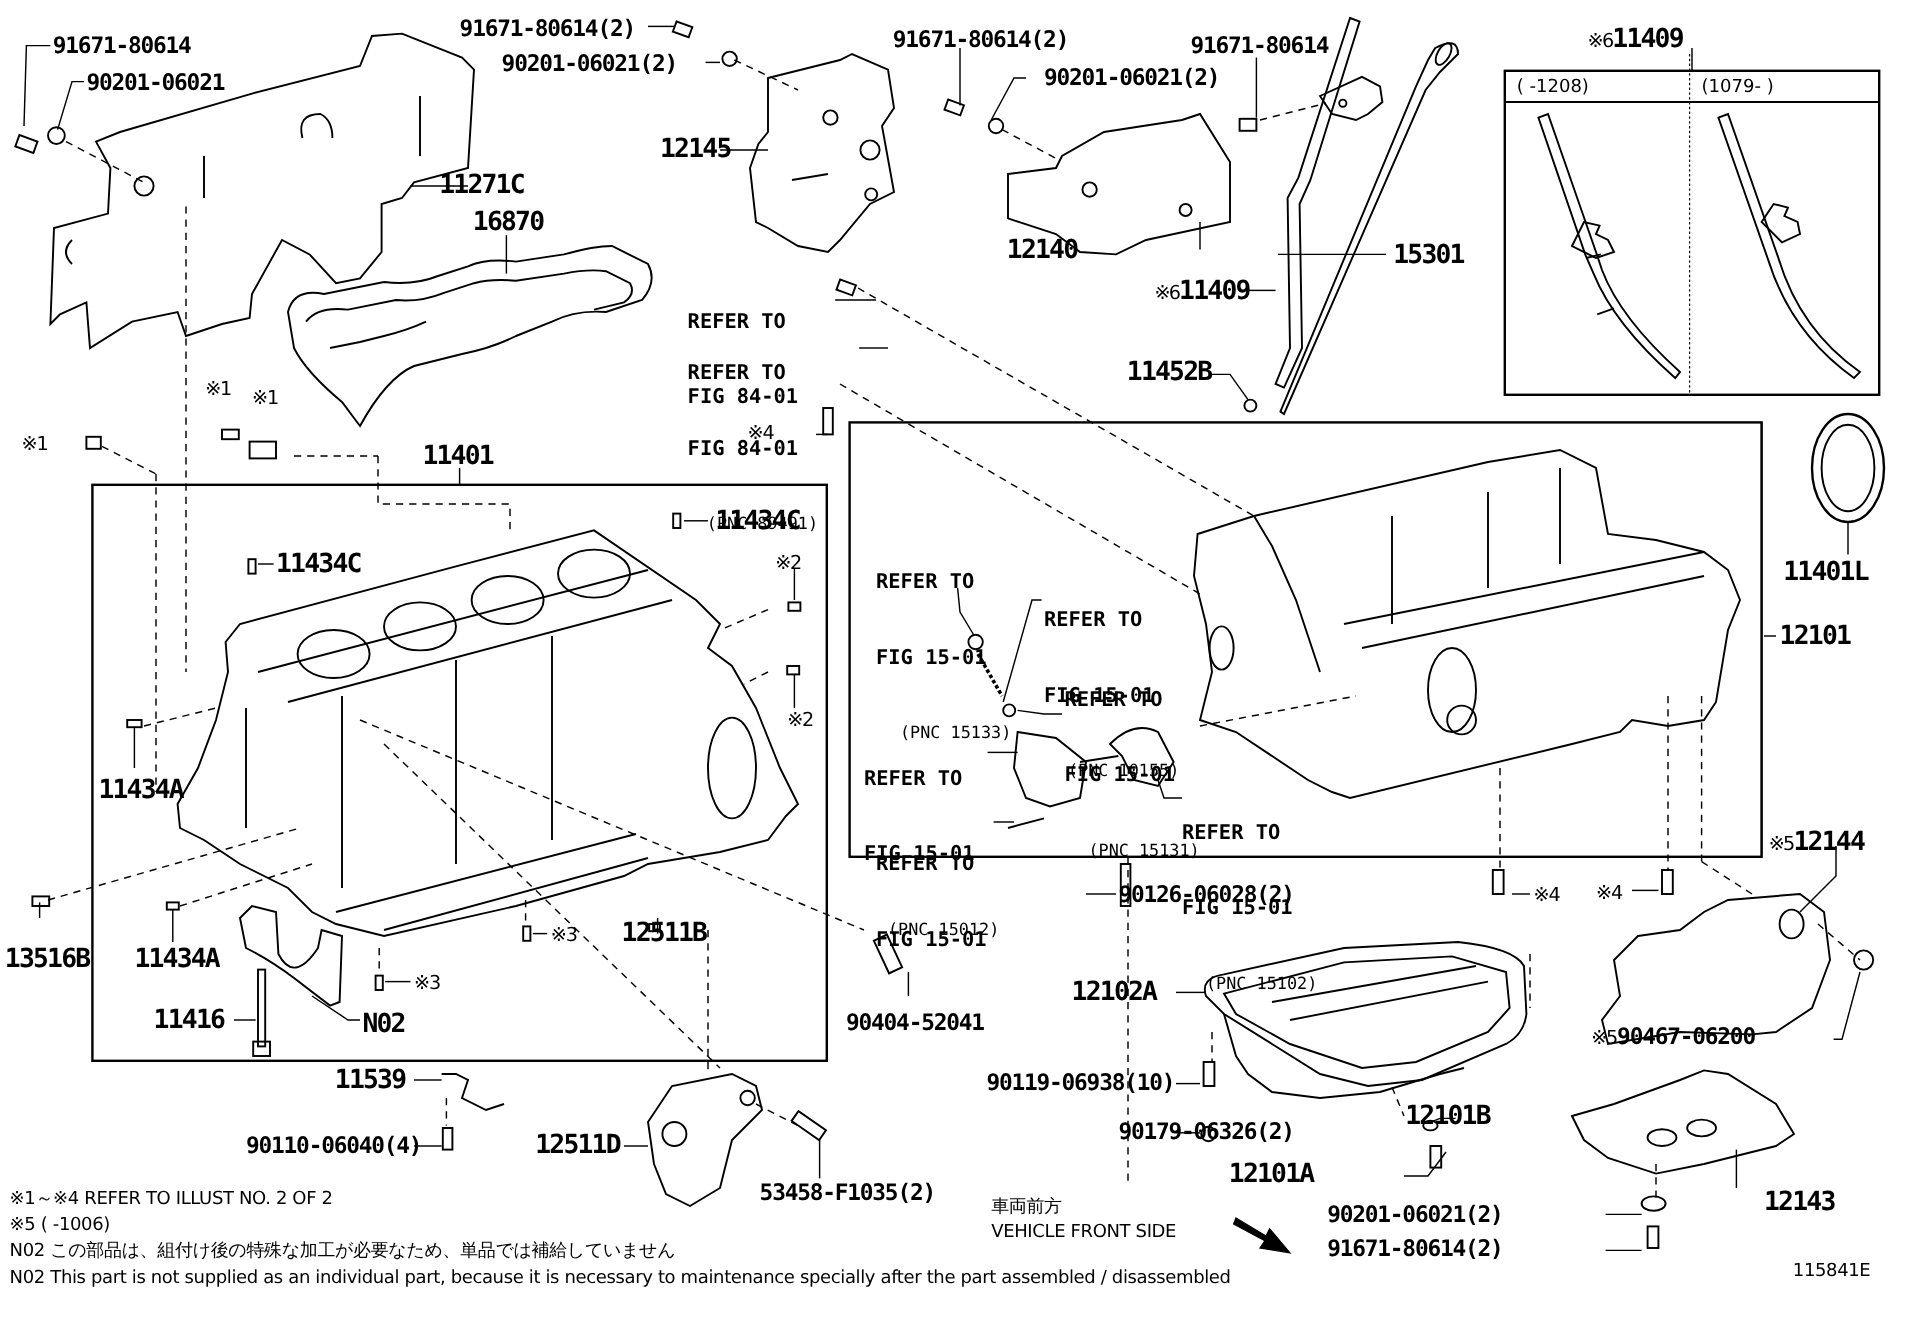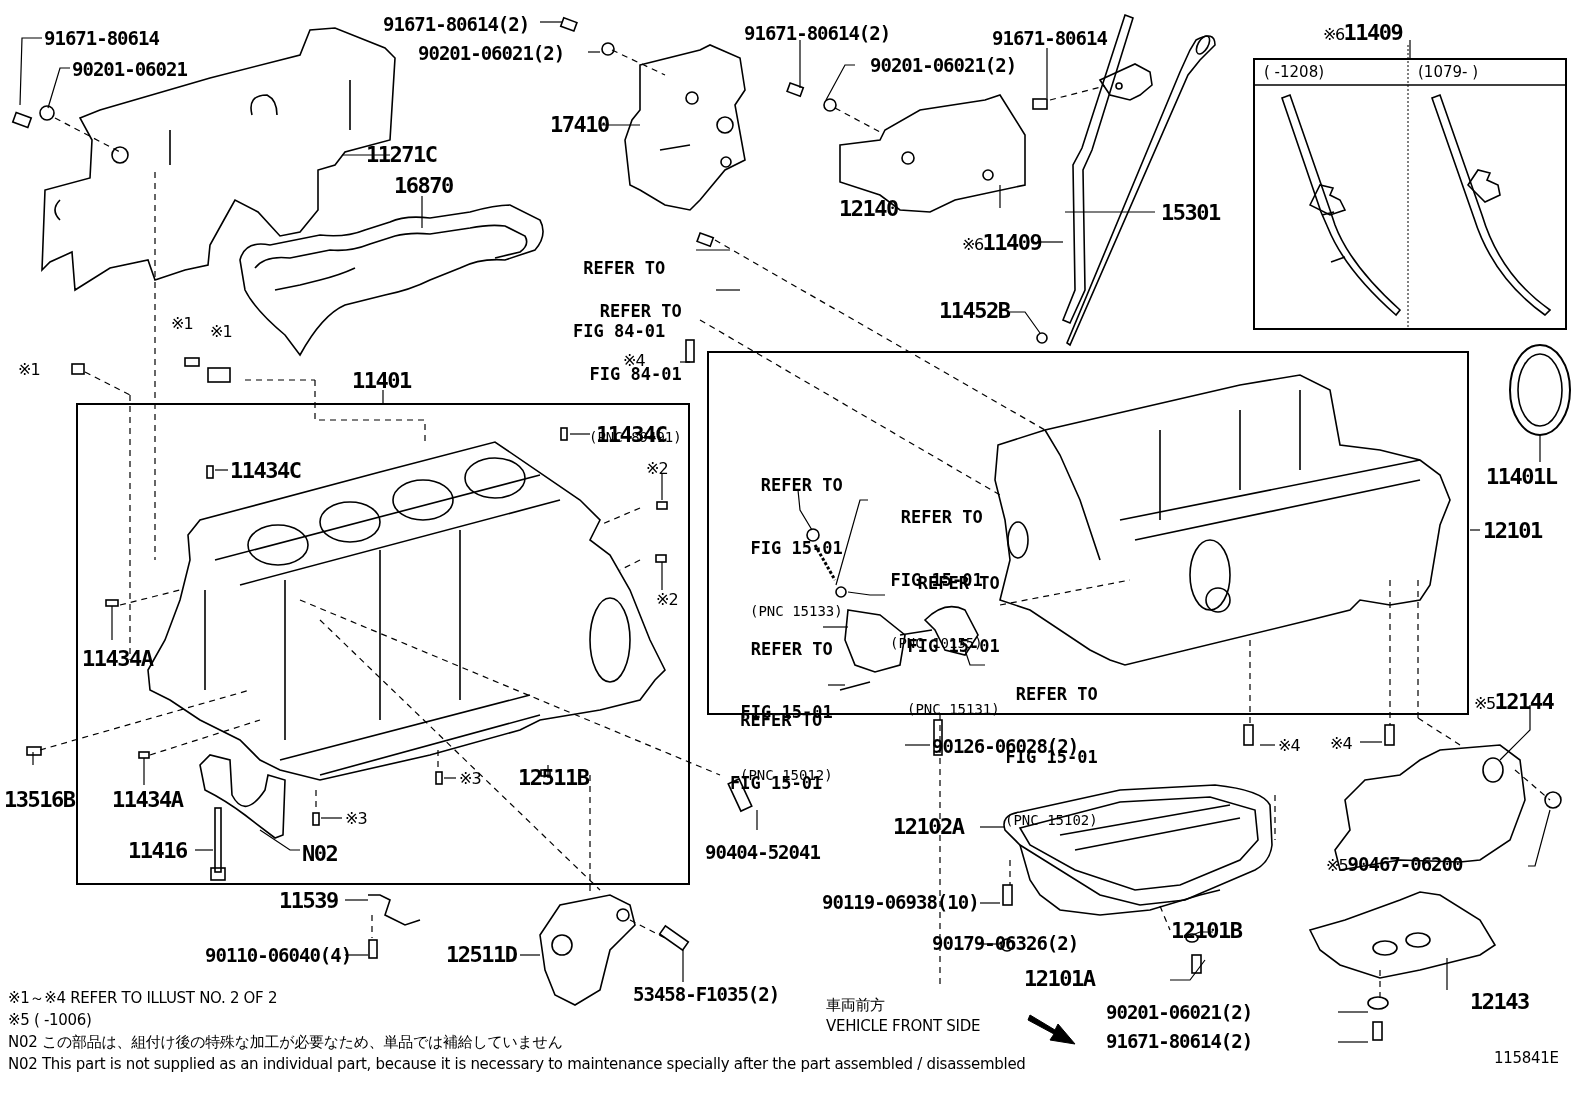--- a/index.html
+++ b/index.html
@@ -1,20 +1,20 @@
 <!DOCTYPE html>
 <html><head>
 <meta charset="utf-8">
 <style>
   html, body { margin:0; padding:0; background:#ffffff; }
   body { width:1592px; height:1099px; position:relative; overflow:hidden; font-family:"DejaVu Sans Mono", monospace; color:#000; }
   #diagram { position:absolute; left:0; top:0; width:1592px; height:1099px; }
   .lbl { position:absolute; white-space:nowrap; font-family:"DejaVu Sans Mono", monospace; font-weight:bold; font-size:19px; letter-spacing:-1px; line-height:1; }
   .lbl.big { font-size:22px; letter-spacing:-1.5px; }
-  .ref { position:absolute; white-space:pre; font-family:"DejaVu Sans Mono", monospace; font-weight:bold; font-size:17px; line-height:21px;text-align:right; }
+  .ref { position:absolute; white-space:pre; font-family:"DejaVu Sans Mono", monospace; font-weight:bold; font-size:17px; line-height:21px; }
   .ref .pnc { font-weight:normal; font-size:14px;margin-left:16px; }
   .note { position:absolute; white-space:nowrap; font-family:"DejaVu Sans", sans-serif; font-size:15px; line-height:1; letter-spacing:-0.3px; }
   .mark { font-family:"DejaVu Sans", sans-serif; font-weight:normal; font-size:16px; }
   .inset-head { position:absolute; font-family:"DejaVu Sans", sans-serif; font-size:15px; }
 </style>
 </head>
 <body>
 
 <svg id="diagram" width="1592" height="1099" viewBox="0 0 1592 1099" xmlns="http://www.w3.org/2000/svg" fill="none" stroke="#000" stroke-width="1.6">
 
@@ -300,21 +300,21 @@
 <span class="lbl" style="left:44px;top:29px">91671-80614</span>
 <span class="lbl" style="left:72px;top:60px">90201-06021</span>
 <span class="lbl" style="left:383px;top:15px">91671-80614(2)</span>
 <span class="lbl" style="left:418px;top:44px">90201-06021(2)</span>
 <span class="lbl" style="left:744px;top:24px">91671-80614(2)</span>
 <span class="lbl" style="left:870px;top:56px">90201-06021(2)</span>
 <span class="lbl" style="left:992px;top:29px">91671-80614</span>
 
 <span class="lbl big" style="left:366px;top:144px">11271C</span>
 <span class="lbl big" style="left:394px;top:175px">16870</span>
-<span class="lbl big" style="left:550px;top:114px">17410</span>
+<span class="lbl big" style="left:550px;top:114px">12145</span>
 <span class="lbl big" style="left:839px;top:198px">12140</span>
 <span class="lbl big" style="left:1161px;top:202px">15301</span>
 <span class="lbl big" style="left:962px;top:232px"><span class="mark">※6</span><span>11409</span></span>
 <span class="lbl big" style="left:939px;top:300px">11452B</span>
 <span class="lbl big" style="left:1323px;top:22px"><span class="mark">※6</span><span>11409</span></span>
 
 <span class="inset-head" style="left:1264px;top:63px">(     -1208)</span>
 <span class="inset-head" style="left:1418px;top:63px">(1079-     )</span>
 
 <span class="lbl big" style="left:352px;top:370px">11401</span>

